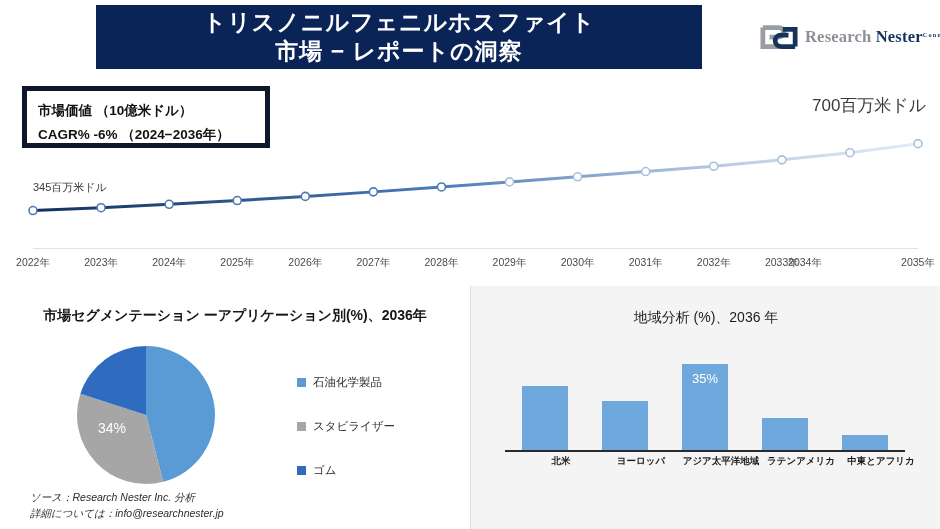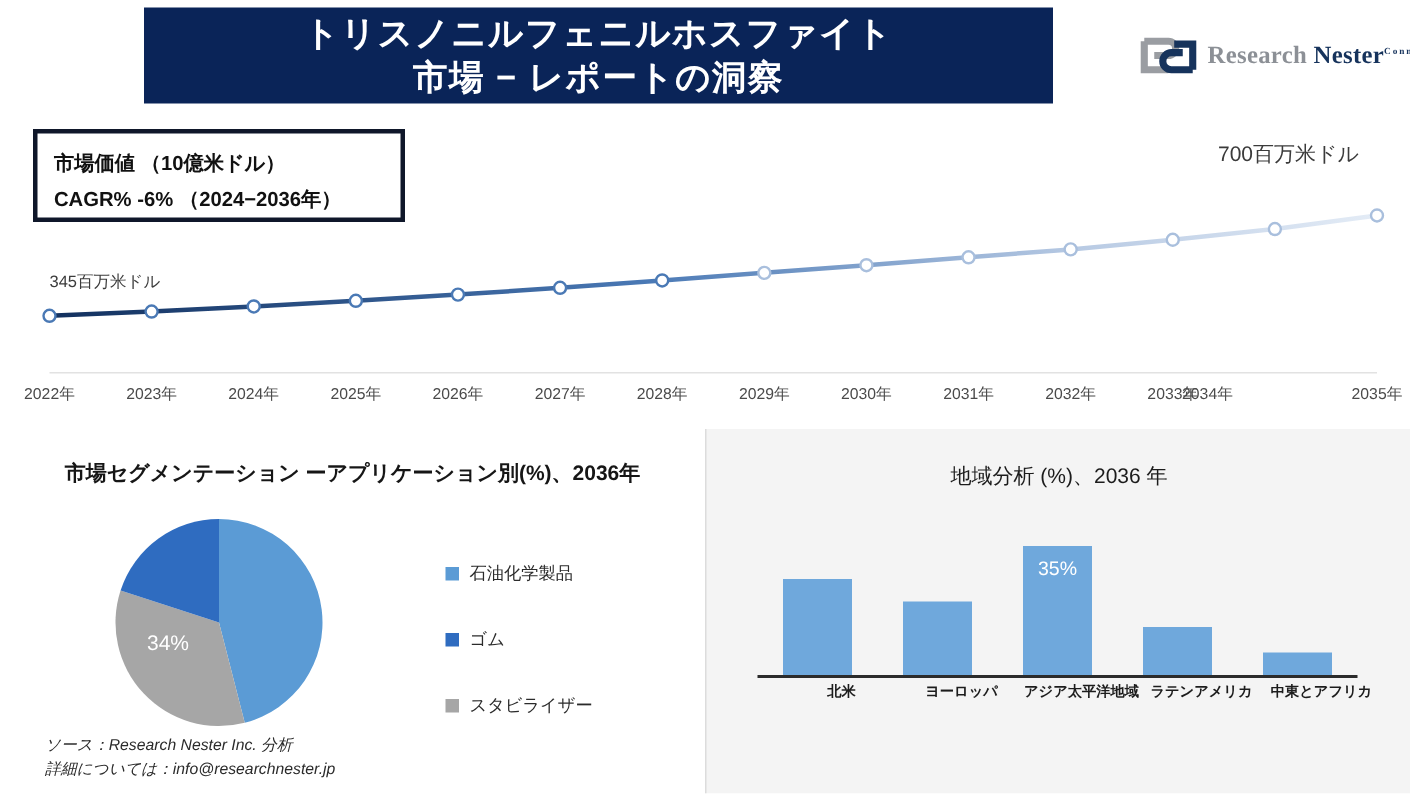--- a/index.html
+++ b/index.html
@@ -27,35 +27,35 @@
   .logo-mark { width: 38px; height: 28px; flex: none; }
   .logo-text { display: flex; line-height: 1; font-family: Liberation Serif, serif; }
   .logo-title { font-size: 16.5px; font-weight: 700; color: #8c9096; letter-spacing: .2px; white-space: nowrap; }
   .logo-title b { color: #16335c; }
   .logo-tag { font-size: 6.2px; font-weight: 700; color: #16335c; letter-spacing: 1.25px;
               margin-top: 3px; white-space: nowrap; }
 
   
   .value-box {
     position: absolute; left: 22px; top: 86px; width: 248px; height: 62px;
-    border: 3px solid #0f172a; background: #fff;
+    border: 5px solid #0f172a; background: #fff;
     padding: 8px 0 0 11px;
   }
   .value-box .ln { font-size: 13.5px; color: #111; font-weight: 700; line-height: 24px; white-space: nowrap; }
 
   
   .line-chart { position: absolute; left: 0; top: 76px; width: 940px; height: 175px; }
   .line-chart svg { display: block; }
   .lbl-left {
     position: absolute; left: 33px; top: 180px;
     font-size: 11px; color: #3b3b3b; white-space: nowrap;
   }
   .lbl-right {
     position: absolute; left: 812px; top: 94px;
-    font-size: 14px; color: #3b3b3b; white-space: nowrap;
+    font-size: 17px; color: #3b3b3b; white-space: nowrap;
   }
   .axis-line { position: absolute; left: 33px; top: 248px; width: 885px; height: 1px; background: #e2e2e2; }
   .xlabels { position: absolute; left: 33px; top: 256px; width: 885px; height: 20px; }
   .xlabel {
     position: absolute; font-size: 10.5px; color: #4a4a4a;
     transform: translateX(-50%); white-space: nowrap;
   }
 
   
   .panel-left  { position: absolute; left: 0;   top: 286px; width: 470px; height: 243px; background: #ffffff; }
@@ -194,26 +194,26 @@
       </svg>
   </div>
   <div class="pie-pct">34%</div>
 
   <div class="legend" id="pie-legend">
       <div class="legend-row">
         <span class="legend-swatch" style="background: rgb(91, 155, 213);"></span>
         <span class="legend-label">石油化学製品</span>
       </div>
       <div class="legend-row">
+        <span class="legend-swatch" style="background: rgb(166, 166, 166);"></span>
+        <span class="legend-label">スタビライザー</span>
+      </div>
+      <div class="legend-row">
         <span class="legend-swatch" style="background: rgb(47, 108, 192);"></span>
         <span class="legend-label">ゴム</span>
-      </div>
-      <div class="legend-row">
-        <span class="legend-swatch" style="background: rgb(166, 166, 166);"></span>
-        <span class="legend-label">スタビライザー</span>
       </div>
     </div>
 
   <div class="src">
     <div>ソース：Research Nester Inc. 分析</div>
     <div>詳細については：info@researchnester.jp</div>
   </div>
 
   <div class="panel-right">
     <div class="reg-title">地域分析 (%)、2036 年</div>

